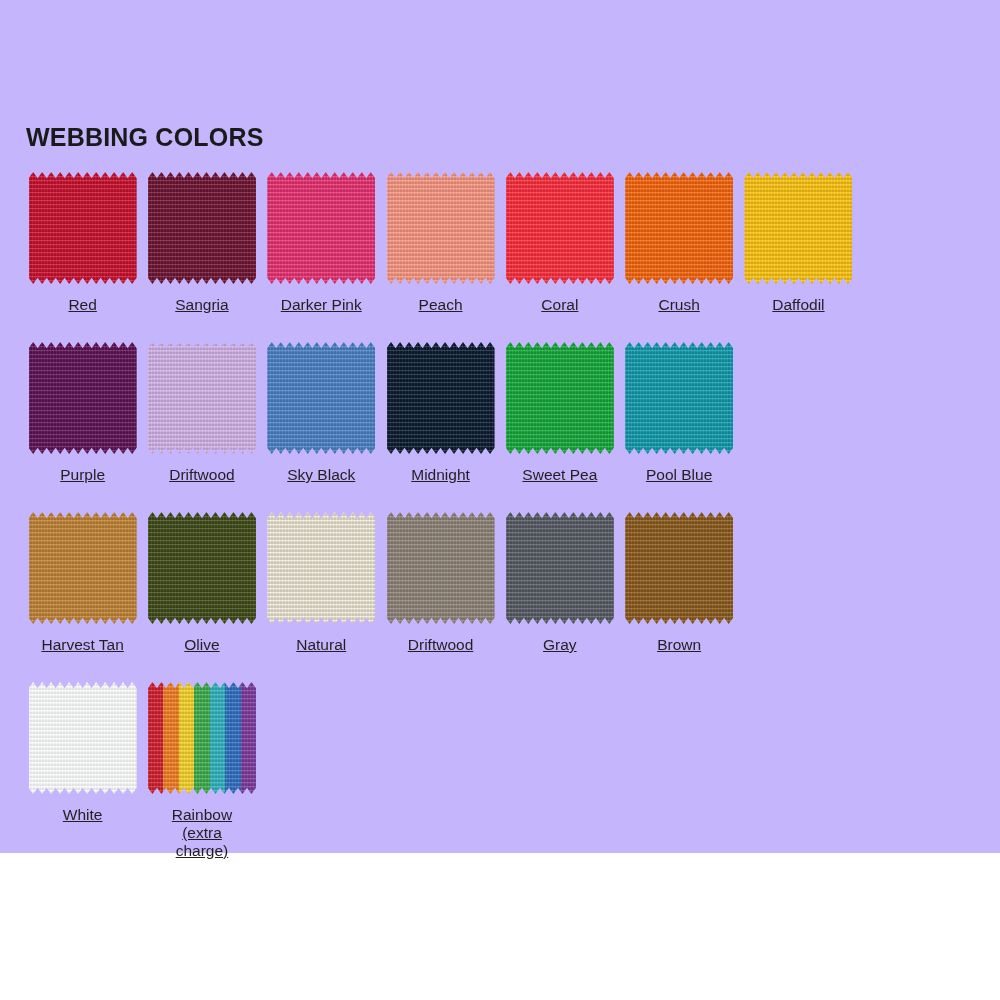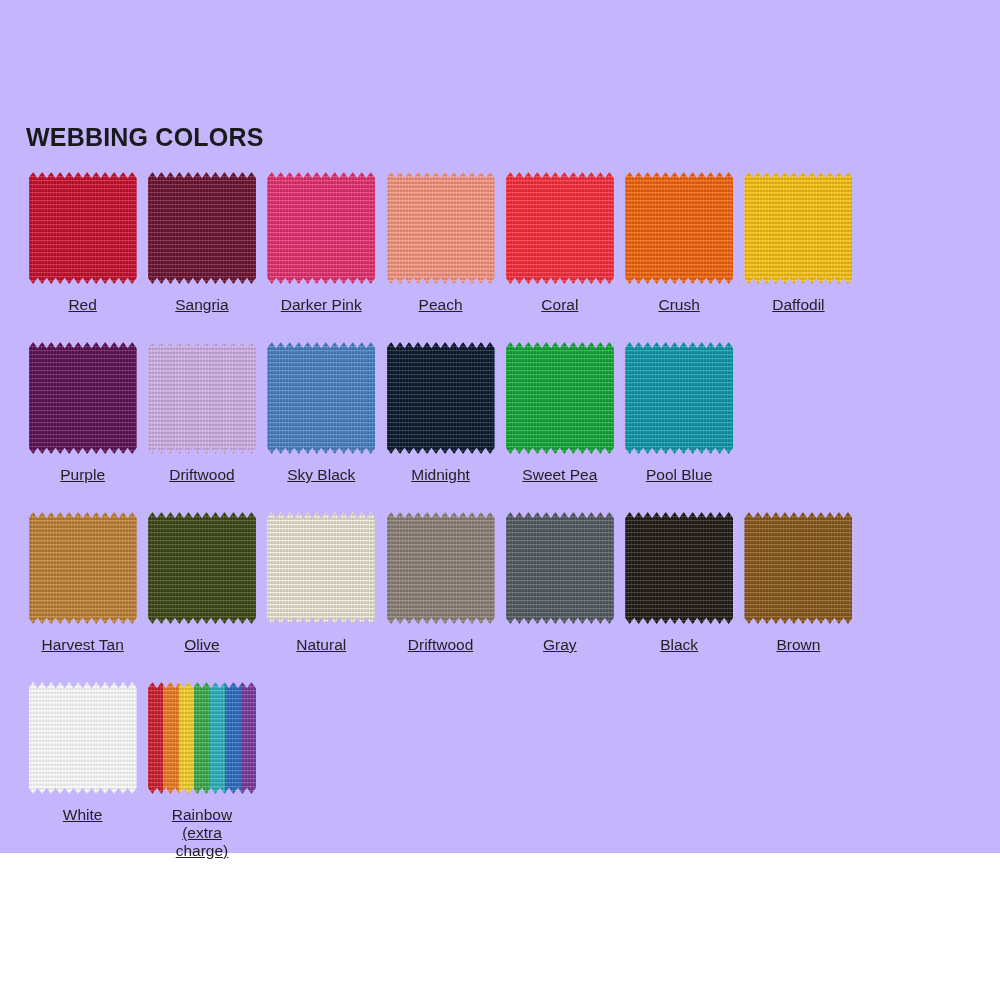--- a/index.html
+++ b/index.html
@@ -275,26 +275,20 @@
           <div class="caption">Driftwood</div>
         </div>
         <div class="cell">
           <div class="swatch-wrap">
             <div class="swatch" style="background: rgb(85, 91, 99);"></div>
           </div>
           <div class="caption">Gray</div>
         </div>
         <div class="cell">
           <div class="swatch-wrap">
-            <div class="swatch" style="background: rgb(35, 28, 23);"></div>
-          </div>
-          <div class="caption">Black</div>
-        </div>
-        <div class="cell">
-          <div class="swatch-wrap">
             <div class="swatch" style="background: rgb(138, 90, 28);"></div>
           </div>
           <div class="caption">Brown</div>
         </div>
       </div>
     <div class="row last">
         <div class="cell">
           <div class="swatch-wrap">
             <div class="swatch light" style="background: rgb(245, 246, 246);"></div>
           </div>

